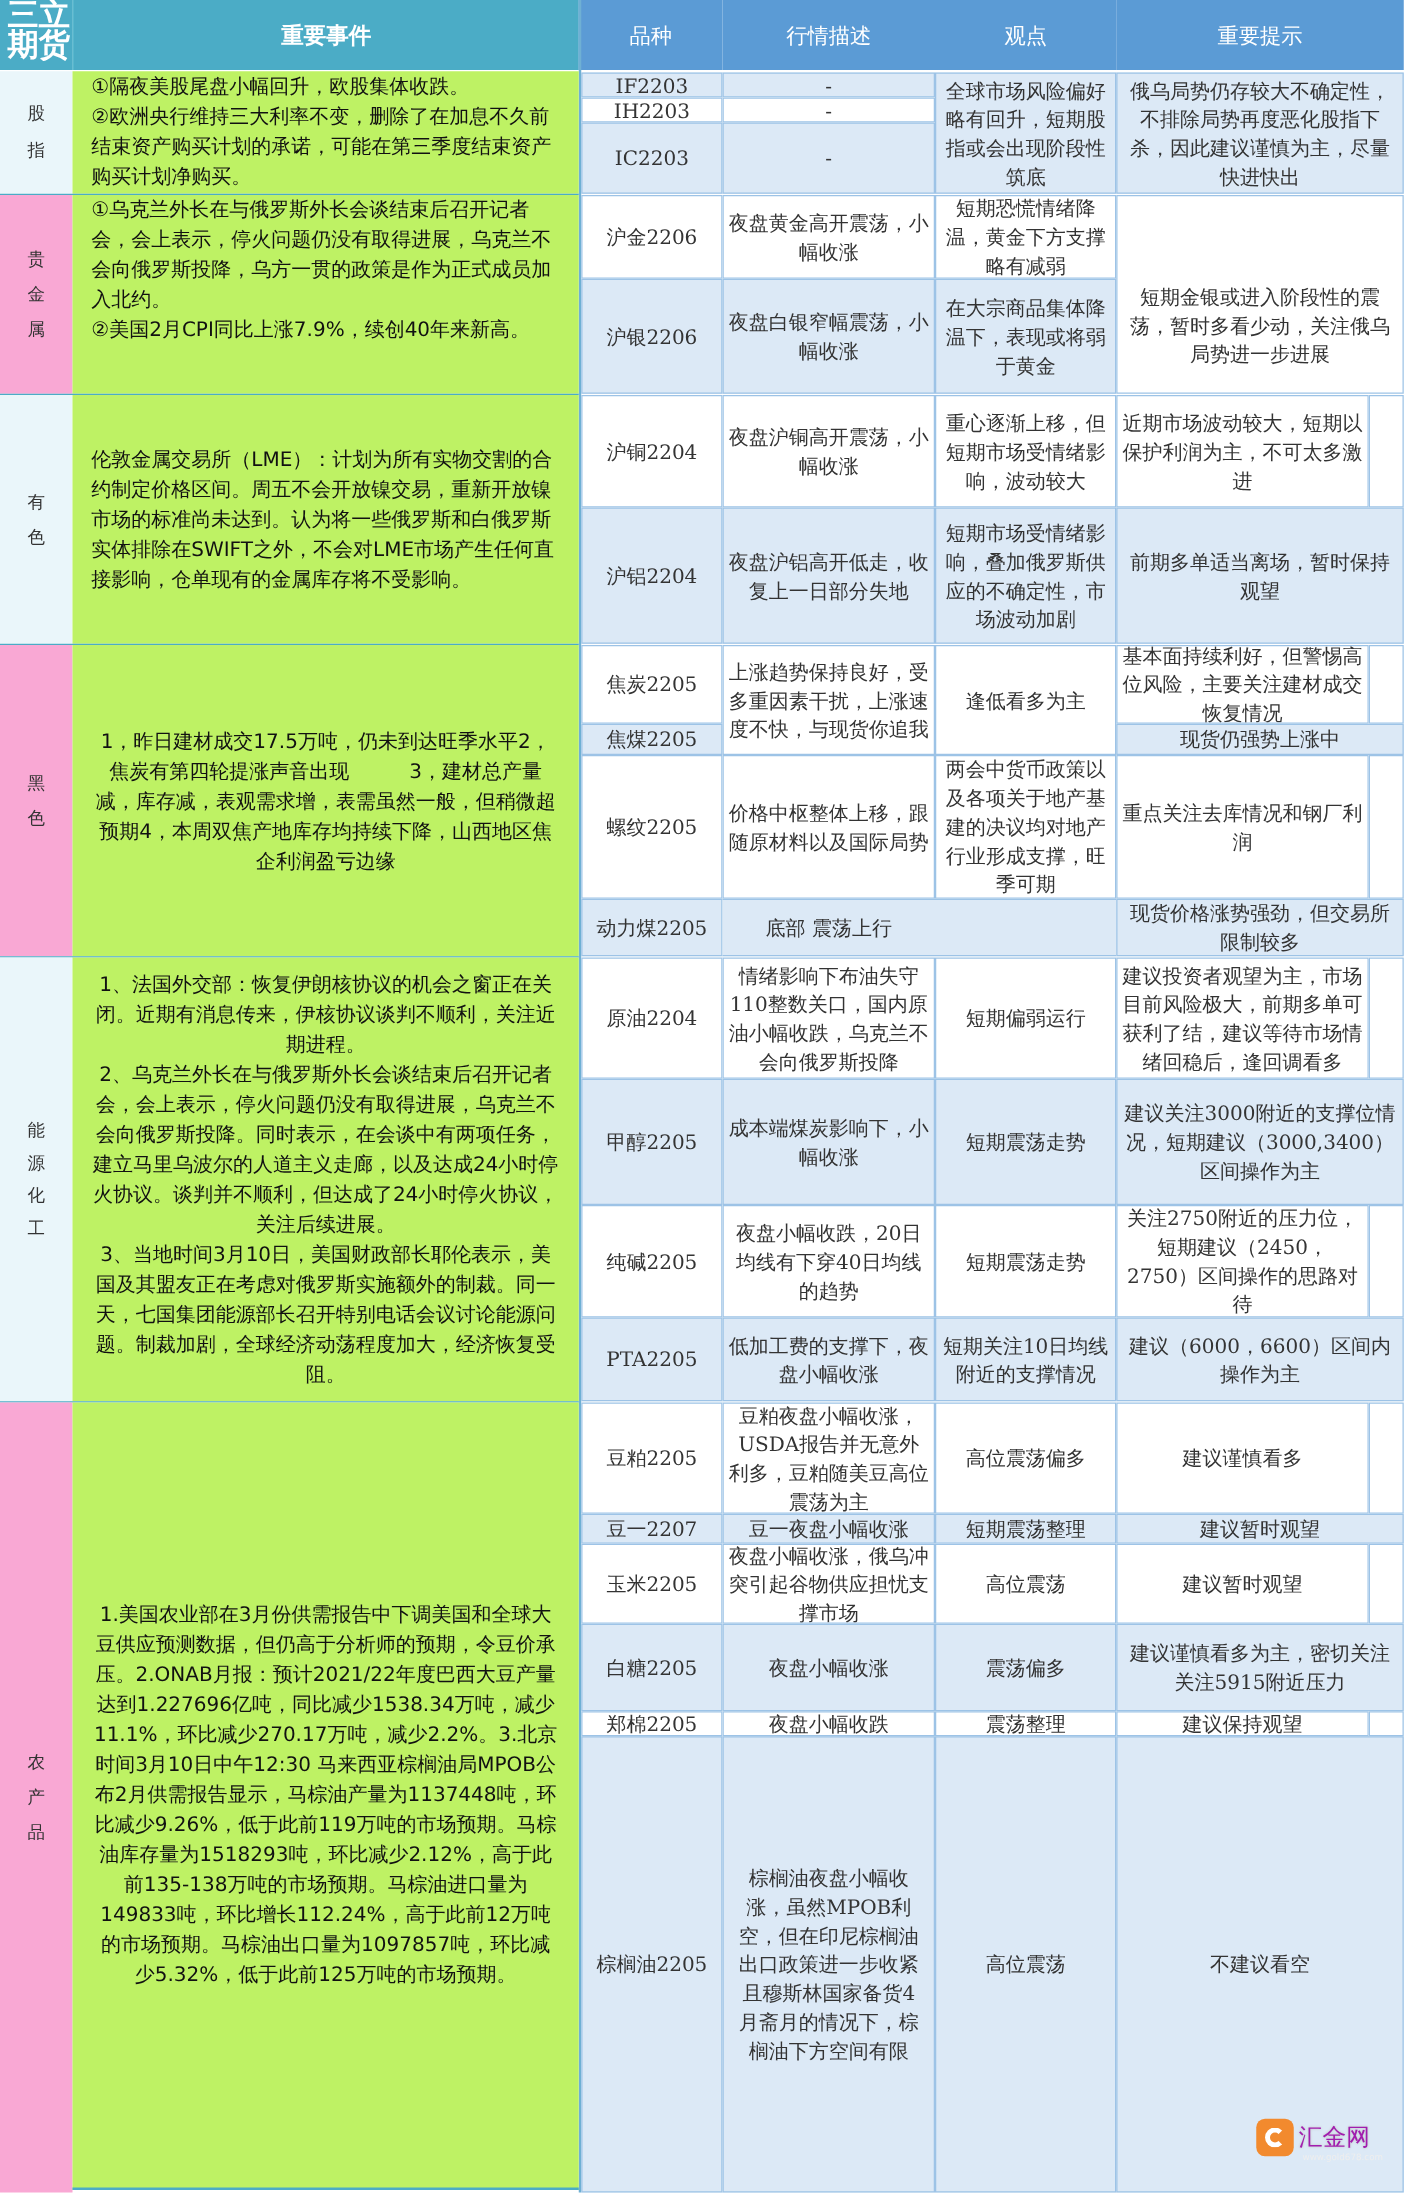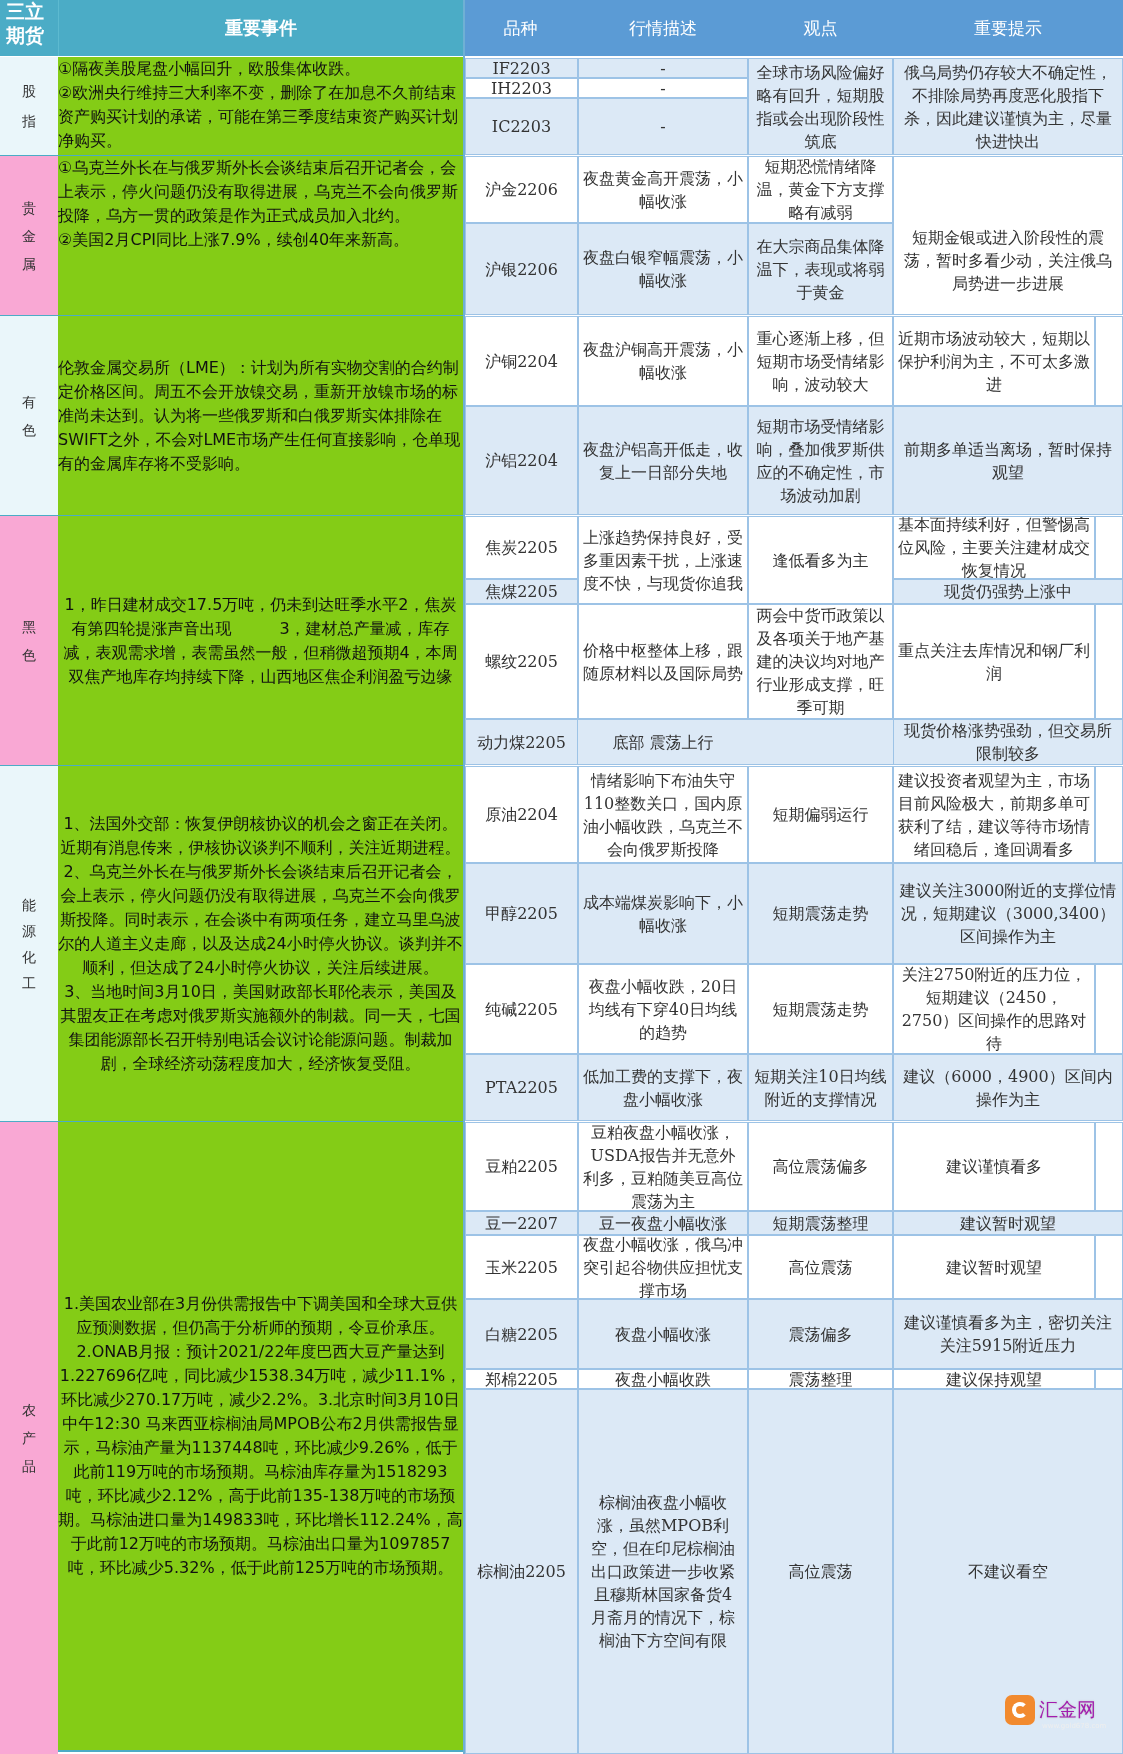--- a/index.html
+++ b/index.html
@@ -2,26 +2,26 @@
 <html><head>
 <meta charset="utf-8">
 <style>
   html,body{margin:0;padding:0;}
   body{width:1123px;height:1754px;position:relative;background:#ffffff;overflow:hidden;
        font-family:"DejaVu Sans","Liberation Sans",sans-serif;color:#222;}
   .cell{position:absolute;box-sizing:border-box;display:flex;align-items:center;justify-content:center;
         text-align:center;overflow:hidden;}
   .hdr-left{background:#4bacc6;color:#fff;font-weight:bold;}
   .hdr-right{background:#5b9bd5;color:#fff;font-family:"DejaVu Serif","Liberation Serif",serif;font-size:17px;}
-  .brand{font-size:19px;line-height:24px;justify-content:flex-start;padding-left:6px;text-align:left;font-family:Liberation Serif, serif;}
+  .brand{font-size:25px;line-height:24px;justify-content:flex-start;padding-left:6px;text-align:left;}
   .hdr-ev{font-size:18px;}
   .sector{font-size:14px;line-height:30px;color:#333;writing-mode:horizontal-tb;}
   .sec-a{background:#eaf6fa;}
   .sec-b{background:#f9a8d4;}
-  .event{background:#84cc16;font-size:16px;line-height:24px;padding:0 0;color:#111;}
+  .event{background:#bef264;font-size:16px;line-height:24px;padding:0 15px;color:#111;}
   .event.left{justify-content:flex-start;text-align:left;}
   .ser{font-family:"DejaVu Serif","Liberation Serif",serif;font-size:16px;line-height:23px;color:#333;padding:0 4px;}
   .bl{background:#dce9f6;}
   .wh{background:#ffffff;}
   .bd{border:1px solid #9dc3e6;}
   .hline{position:absolute;background:#4bacc6;height:1px;}
   .logo{position:absolute;left:1005px;top:1695px;display:flex;align-items:center;gap:4px;}
   .logo-mark{width:30px;height:30px;border-radius:7px;background:#f28a2e;display:flex;align-items:center;justify-content:center;}
   .logo-mark span{width:16px;height:16px;border-radius:50%;border:4px solid #fff;border-right-color:transparent;box-sizing:border-box;}
   .logo-text{color:#a21caf;font-size:19px;text-shadow:0 0 2px #bbb;}
@@ -133,21 +133,21 @@
 
 <div class="cell ser wh bd" style="left:465px;top:964px;width:113px;height:90px;">纯碱2205</div>
 <div class="cell ser wh bd" style="left:578px;top:964px;width:170px;height:90px;">夜盘小幅收跌，20日均线有下穿40日均线的趋势</div>
 <div class="cell ser wh bd" style="left:748px;top:964px;width:145px;height:90px;">短期震荡走势</div>
 <div class="cell ser wh bd" style="left:893px;top:964px;width:202px;height:90px;">关注2750附近的压力位，短期建议（2450，2750）区间操作的思路对待</div>
 <div class="cell wh bd" style="left:1095px;top:964px;width:28px;height:90px;"></div>
 
 <div class="cell ser bl bd" style="left:465px;top:1054px;width:113px;height:67px;">PTA2205</div>
 <div class="cell ser bl bd" style="left:578px;top:1054px;width:170px;height:67px;">低加工费的支撑下，夜盘小幅收涨</div>
 <div class="cell ser bl bd" style="left:748px;top:1054px;width:145px;height:67px;">短期关注10日均线附近的支撑情况</div>
-<div class="cell ser bl bd" style="left:893px;top:1054px;width:230px;height:67px;">建议（6000，4900）区间内操作为主</div>
+<div class="cell ser bl bd" style="left:893px;top:1054px;width:230px;height:67px;">建议（6000，6600）区间内操作为主</div>
 
 <div class="hline" style="left:0;top:1121px;width:463px;"></div>
 <div class="cell sector sec-b" style="left:0;top:1122px;width:58px;height:632px;">
     <span style="width:20px;line-height:28px;">农产品</span>
   </div>
 <div class="cell event" style="left:58px;top:1122px;width:405px;height:630px;border-bottom:2px solid #4bacc6;">1.美国农业部在3月份供需报告中下调美国和全球大豆供应预测数据，但仍高于分析师的预期，令豆价承压。2.ONAB月报：预计2021/22年度巴西大豆产量达到1.227696亿吨，同比减少1538.34万吨，减少11.1%，环比减少270.17万吨，减少2.2%。3.北京时间3月10日中午12:30 马来西亚棕榈油局MPOB公布2月供需报告显示，马棕油产量为1137448吨，环比减少9.26%，低于此前119万吨的市场预期。马棕油库存量为1518293吨，环比减少2.12%，高于此前135-138万吨的市场预期。马棕油进口量为149833吨，环比增长112.24%，高于此前12万吨的市场预期。马棕油出口量为1097857吨，环比减少5.32%，低于此前125万吨的市场预期。</div>
 
 <div class="cell ser wh bd" style="left:465px;top:1122px;width:113px;height:89px;">豆粕2205</div>
 <div class="cell ser wh bd" style="left:578px;top:1122px;width:170px;height:89px;">豆粕夜盘小幅收涨，USDA报告并无意外利多，豆粕随美豆高位震荡为主</div>
 <div class="cell ser wh bd" style="left:748px;top:1122px;width:145px;height:89px;">高位震荡偏多</div>

